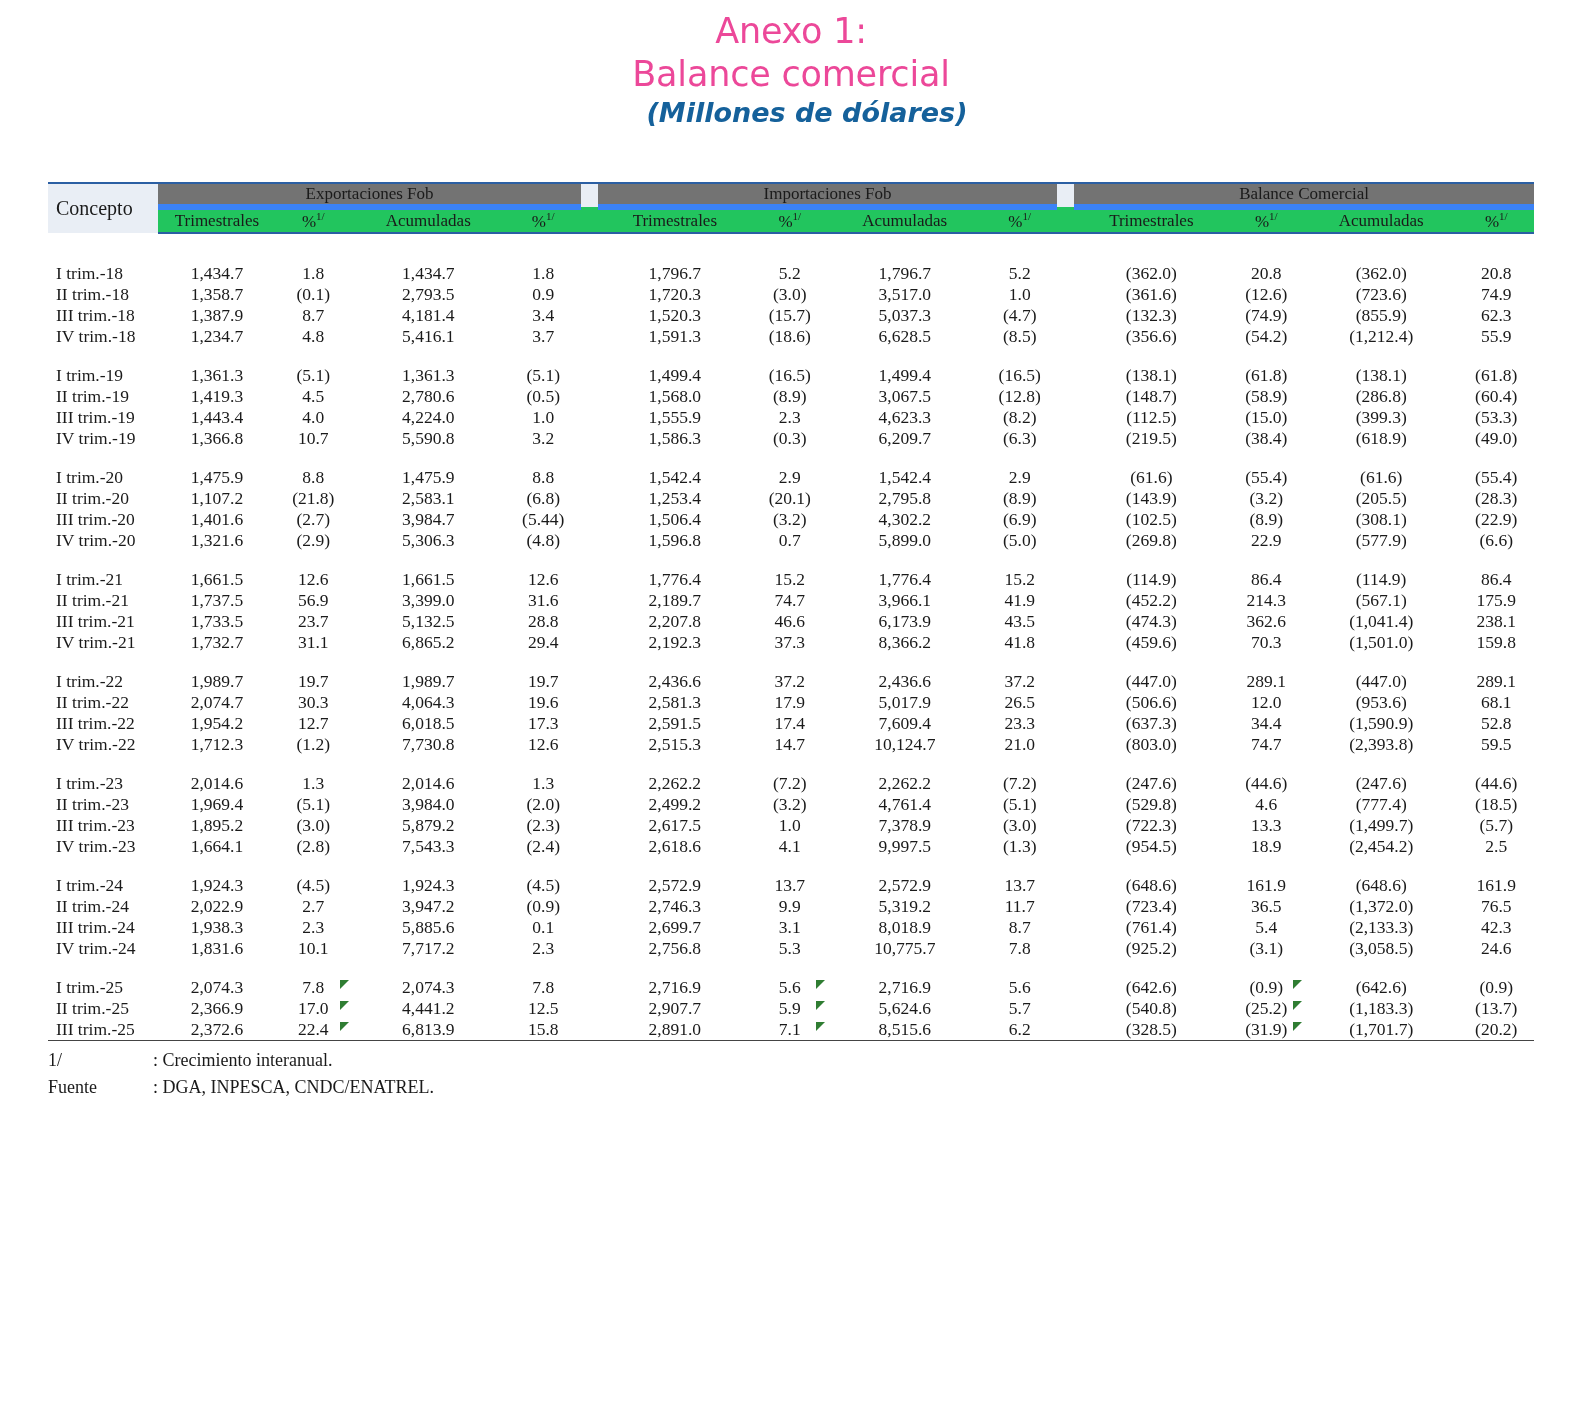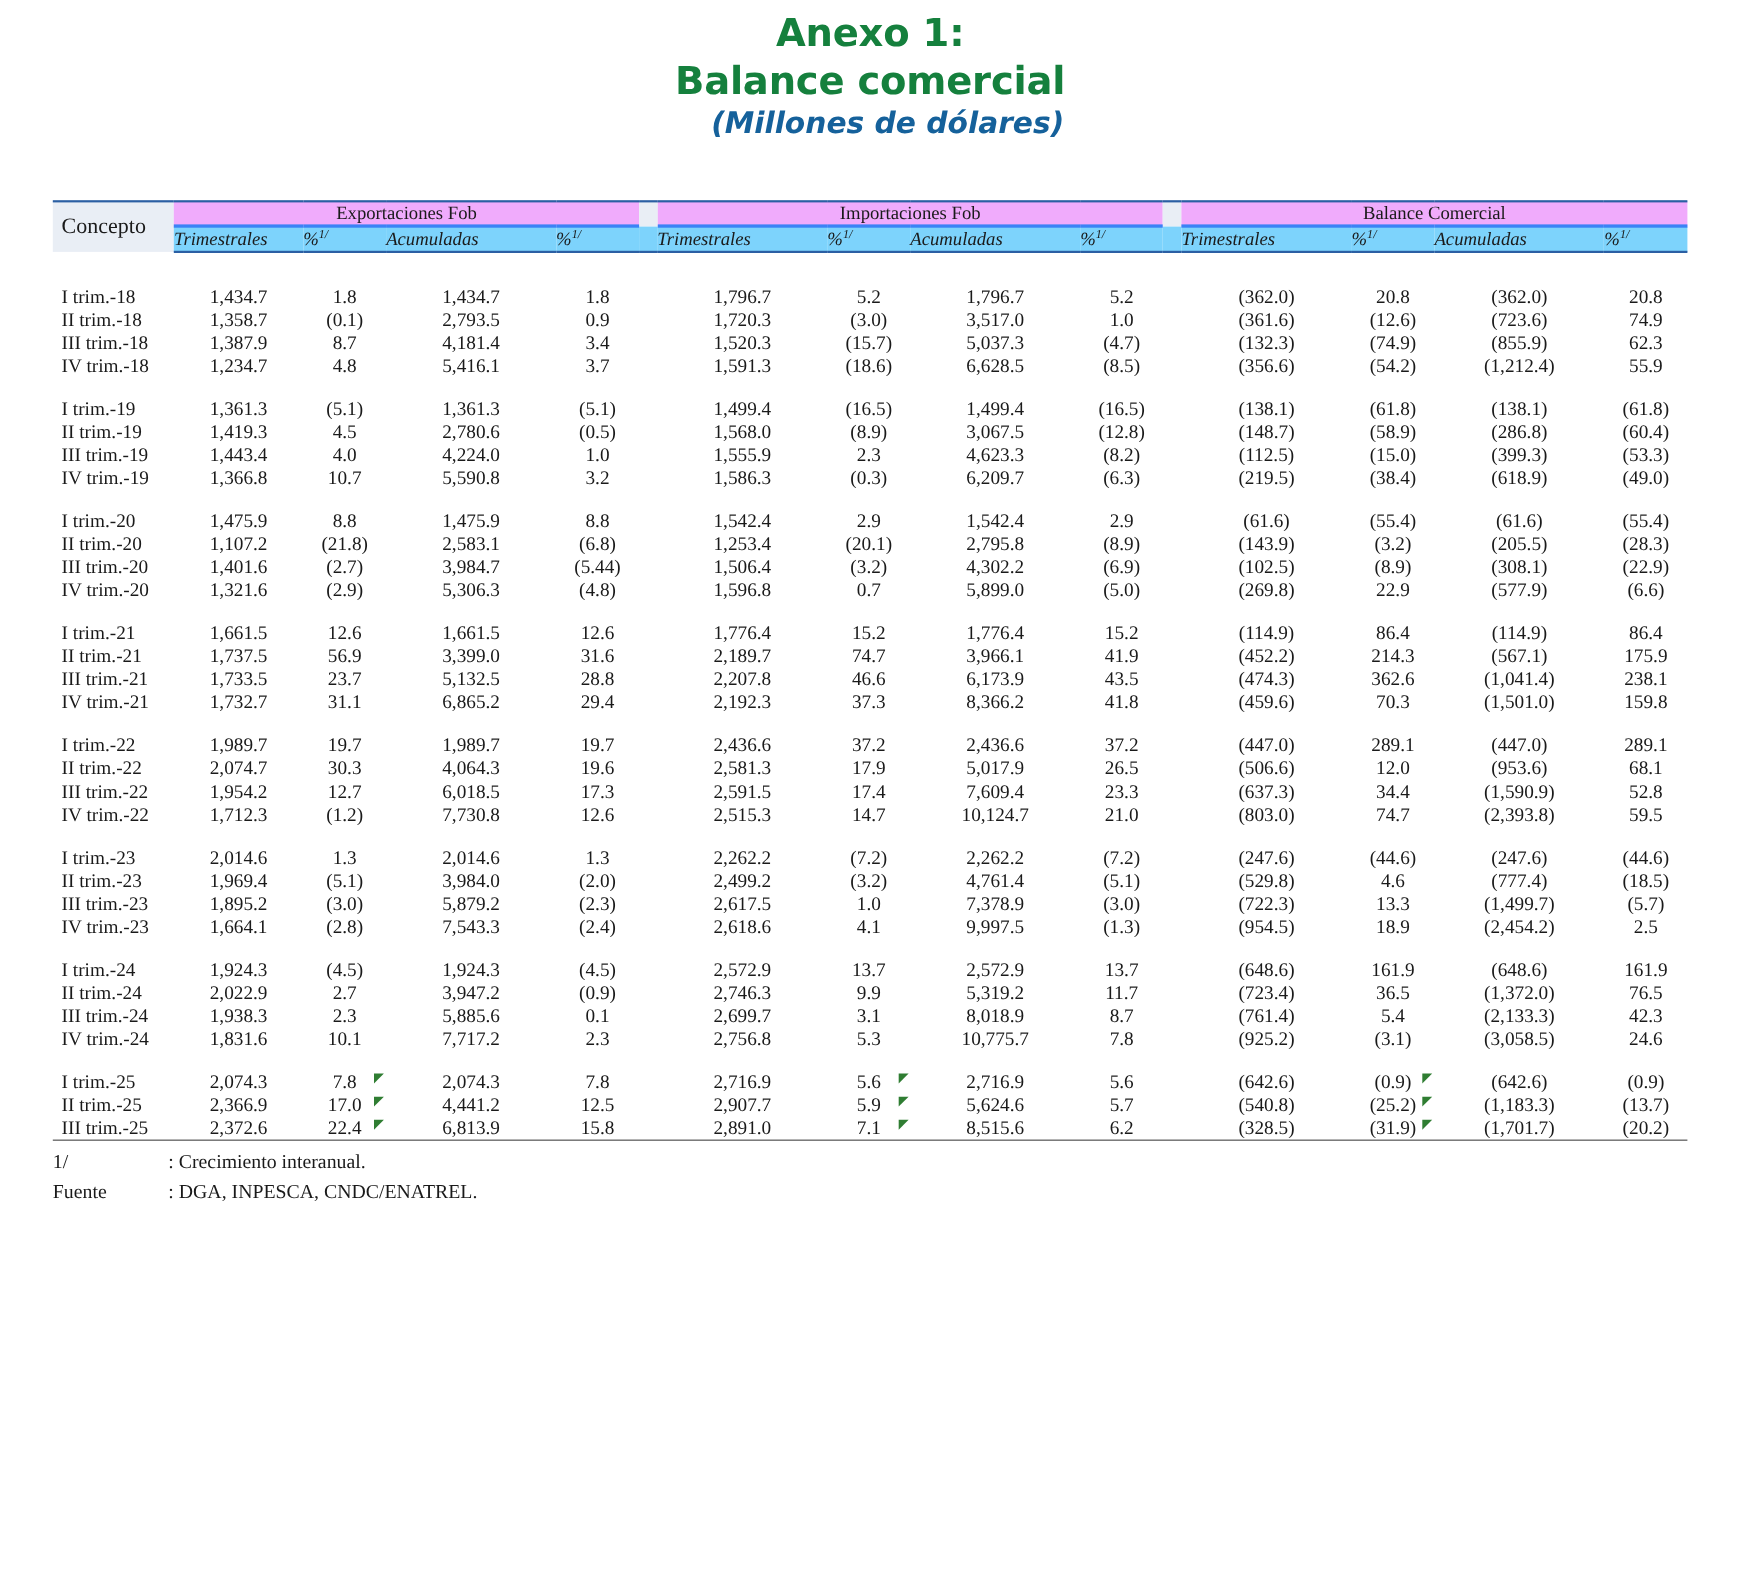--- a/index.html
+++ b/index.html
@@ -14,23 +14,23 @@
     color: #1a1a1a;
     position: relative;
     overflow: hidden;
   }
   .title-block {
     text-align: center;
     padding-top: 10px;
   }
   .title-main {
     font-family: "DejaVu Sans", sans-serif;
-    font-weight: bold;
+    font-weight: normal;
     font-size: 35px;
-    color: #15803d;
+    color: #ec4899;
     line-height: 1.22;
     letter-spacing: -0.2px;
   }
   .title-sub {
     font-family: "DejaVu Sans", sans-serif;
     font-weight: bold;
     font-style: italic;
     font-size: 27px;
     color: #15619b;
     margin-top: 2px;
@@ -44,46 +44,45 @@
     width: 1486px;
     font-size: 17.5px;
   }
   table.main td, table.main th {
     padding: 0;
     font-weight: normal;
   }
   
   .hdr-top td {
     border-top: 2.5px solid #2b5fa3;
-    border-bottom: 3px solid #3b82f6;
-    background: #f0abfc;
+    border-bottom: 6px solid #3b82f6;
+    background: #737373;
     text-align: center;
     font-size: 17px;
     padding: 5px 0 4px 0;
     font-family: "Liberation Serif", serif;
   }
   .hdr-top td.concept-cell {
     border-bottom: none;
     background: #e9eef5;
     vertical-align: middle;
     text-align: left;
     padding-left: 8px;
     font-size: 20px;
   }
   .hdr-top td.spacer {
     border-bottom: none;
     background: #e9eef5;
   }
   .hdr-sub td {
-    background: #7dd3fc;
-    text-align: left;
+    background: #22c55e;
+    text-align: center;
     font-size: 17px;
     padding: 3px 0 5px 0;
     border-bottom: 2.5px solid #2b5fa3;
-    font-style: italic;
   }
   .sup {
     font-size: 11px;
     vertical-align: super;
   }
   tbody td {
     text-align: center;
     padding: 1.5px 0;
     font-size: 17.5px;
     white-space: nowrap;

